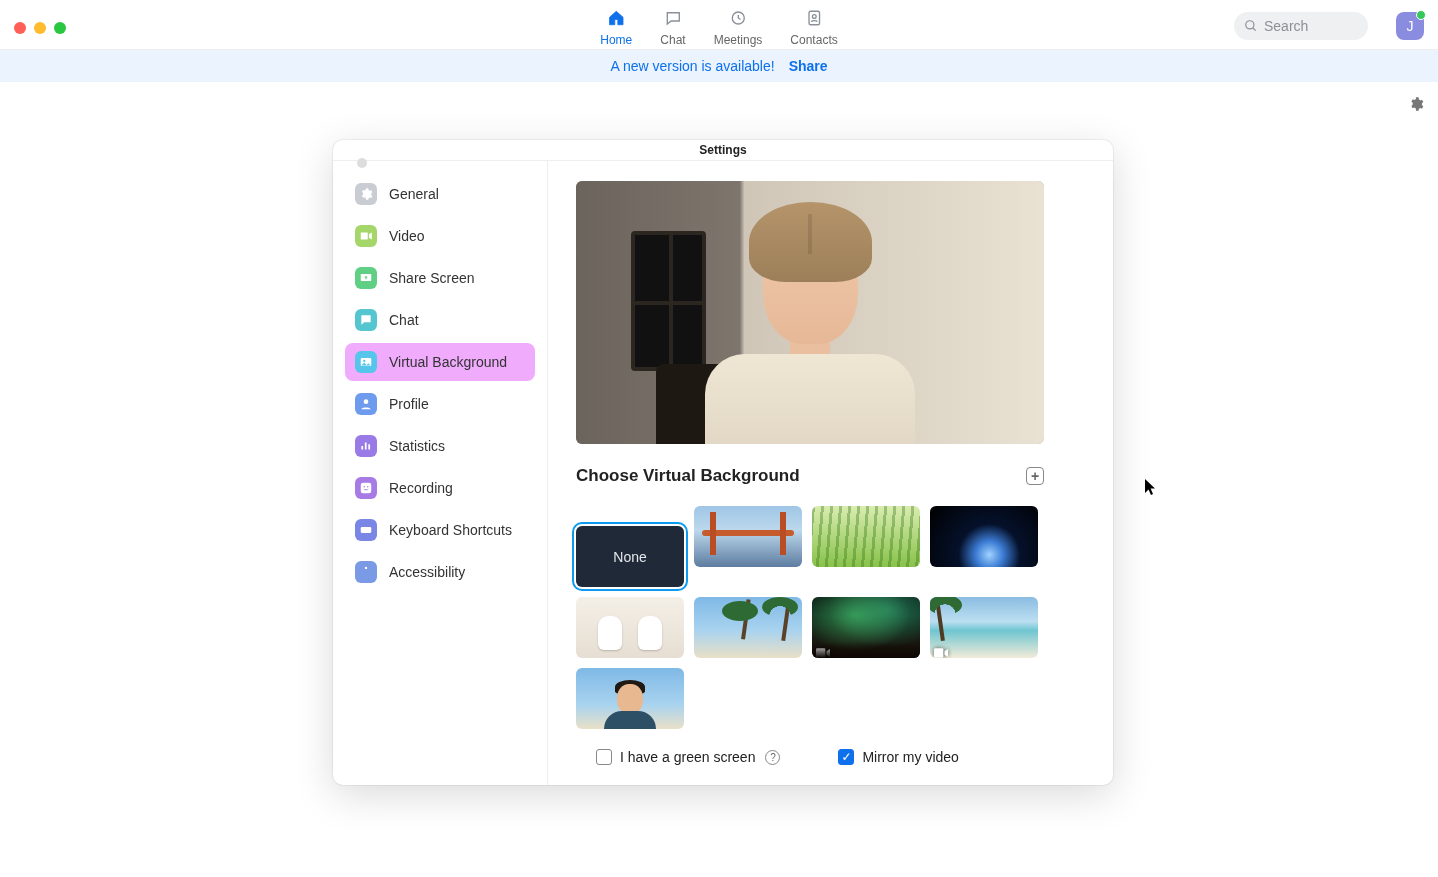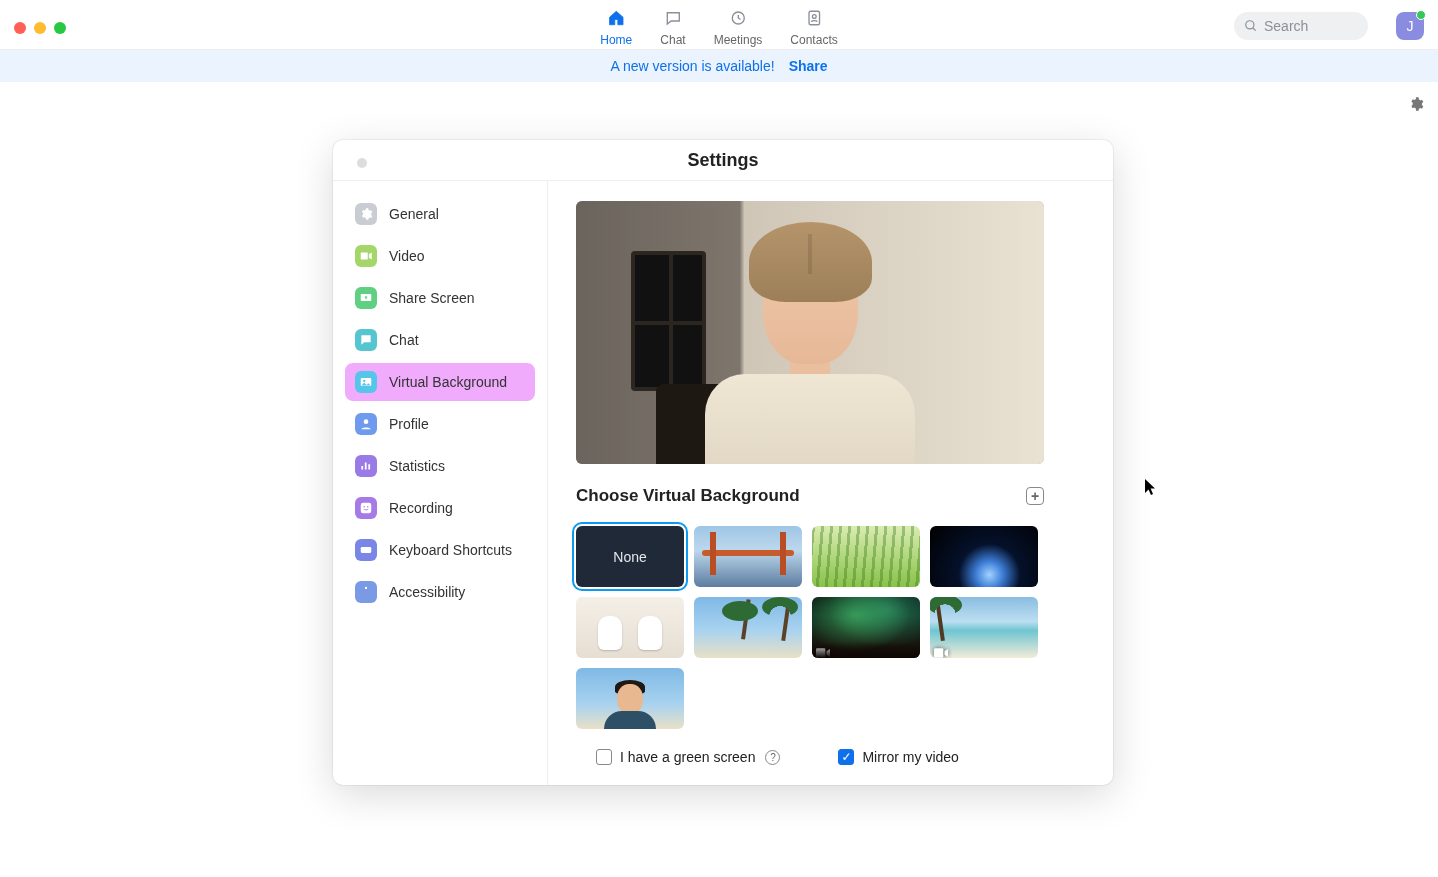--- a/index.html
+++ b/index.html
@@ -19,21 +19,21 @@
   .search-box { width: 134px; height: 28px; background: #eef0f2; border-radius: 14px; display: flex; align-items: center; padding: 0 10px; color: #8a8f98; font-size: 14px; gap:6px;}
   .avatar { width: 28px; height: 28px; border-radius: 8px; background: #8a8ce0; color: #fff; display: flex; align-items: center; justify-content: center; font-size: 14px; position: relative; }
   .avatar::after { content:''; position:absolute; width:8px; height:8px; background:#34c759; border-radius:50%; top:-2px; right:-2px; border:1.5px solid #fff;}
   .update-banner { height: 32px; background: #eaf3fe; display: flex; align-items: center; justify-content: center; gap: 14px; font-size: 14px; }
   .update-text { color: #0e71eb; }
   .update-link { color: #0e71eb; font-weight: 600; cursor: pointer; }
   .gear-corner { position:absolute; right:14px; top:96px; color:#777; cursor:pointer;}
   .settings-modal { position: absolute; left: 333px; top: 140px; width: 780px; height: 645px; background: #fff; border-radius: 10px; box-shadow: 0 10px 40px rgba(0,0,0,0.15), 0 0 0 1px rgba(0,0,0,0.05); overflow: hidden; display:flex; flex-direction:column;}
   .modal-header { height: 44px; display: flex; align-items: center; justify-content: center; position: relative; border-bottom: 1px solid #eee; }
   .modal-dot { position:absolute; left:24px; top:18px; width:10px; height:10px; border-radius:50%; background:#ddd;}
-  .modal-title { font-weight: 600; font-size: 18px; }
+  .modal-title { font-weight: 600; font-size: 12px; }
   .modal-body { flex:1; display:flex; }
   .sidebar { width: 215px; border-right: 1px solid #eee; padding: 14px 12px; }
   .sb-item { display: flex; align-items: center; gap: 12px; padding: 8px 10px; border-radius: 8px; cursor: pointer; font-size: 14px; color: #333; margin-bottom: 4px;}
   .sb-item.active { background: #f0abfc; }
   .sb-item .ic { width: 22px; height: 22px; border-radius: 6px; display:flex; align-items:center; justify-content:center; }
   .sb-item .ic svg { width:14px; height:14px; fill:#fff;}
   .content { flex:1; padding: 20px 28px; overflow:auto;}
   .video-preview { width: 468px; height: 263px; border-radius: 6px; overflow:hidden; position:relative; background:#aaa;}
   .room-bg { position:absolute; inset:0; }
   .room-bg .wall{ position:absolute; inset:0; background:linear-gradient(90deg,#6b645c 0%, #7e766d 35%, #cfc6b8 36%, #e9e1d2 100%);}
@@ -44,21 +44,21 @@
   .person { position:absolute; bottom:0; left:50%; transform:translateX(-50%);}
   .person .head{ width:95px; height:120px; background:linear-gradient(180deg,#f0c9ac,#e6b897); border-radius:48% 48% 42% 42%; position:relative; margin:0 auto;}
   .person .hair{ position:absolute; top:-22px; left:-14px; right:-14px; height:80px; background:linear-gradient(180deg,#b5946a,#9c7f59); border-radius:50% 50% 30% 30%;}
   .person .part{ position:absolute; top:-10px; left:48%; width:4px; height:40px; background:rgba(0,0,0,0.1);}
   .person .body{ width:210px; height:90px; background:linear-gradient(180deg,#efe6d4,#e2d8c5); border-radius:40px 40px 0 0; margin-top:-6px;}
   .person .neck{ width:40px; height:20px; background:#e9bf9f; margin:-4px auto 0; }
   .section-title { font-weight: 600; font-size: 17px; margin-top: 22px; display:flex; align-items:center; justify-content:space-between; width:468px;}
   .add-btn { width:18px; height:18px; border:1.5px solid #888; border-radius:4px; display:flex; align-items:center; justify-content:center; color:#666; font-size:14px; line-height:1; cursor:pointer;}
   .thumb-grid { display:flex; flex-wrap:wrap; gap:10px; margin-top:20px; width:480px;}
   .thumb { width: 108px; height: 61px; border-radius: 6px; overflow:hidden; cursor:pointer; position:relative;}
-  .thumb.selected { outline: 2.5px solid #0e9af0; outline-offset: 2px;}
+  .thumb.selected { outline: 2.5px solid #0e9af0; outline-offset: 2px; margin-top: 20px;}
   .thumb.none { background:#1f2937; color:#e5e7eb; display:flex; align-items:center; justify-content:center; font-size:14px;}
   .thumb .vid-ic{ position:absolute; left:4px; bottom:4px; width:14px; height:10px; }
   .thumb .vid-ic svg{ width:14px; height:10px; fill:#fff; filter:drop-shadow(0 0 2px rgba(0,0,0,0.6));}
   .checkboxes { display:flex; gap:38px; margin-top:20px; align-items:center; font-size:14px;}
   .cb { display:flex; align-items:center; gap:8px; cursor:pointer;padding-left:20px;}
   .cb-box { width:16px; height:16px; border:1.5px solid #888; border-radius:3px; display:flex; align-items:center; justify-content:center;}
   .cb-box.checked { background:#0e71eb; border-color:#0e71eb;}
   .cb-box.checked::after { content:'✓'; color:#fff; font-size:12px; line-height:1;}
   .help-ic { width:15px; height:15px; border:1.2px solid #888; border-radius:50%; display:flex; align-items:center; justify-content:center; font-size:10px; color:#666; margin-left:2px;}
   

